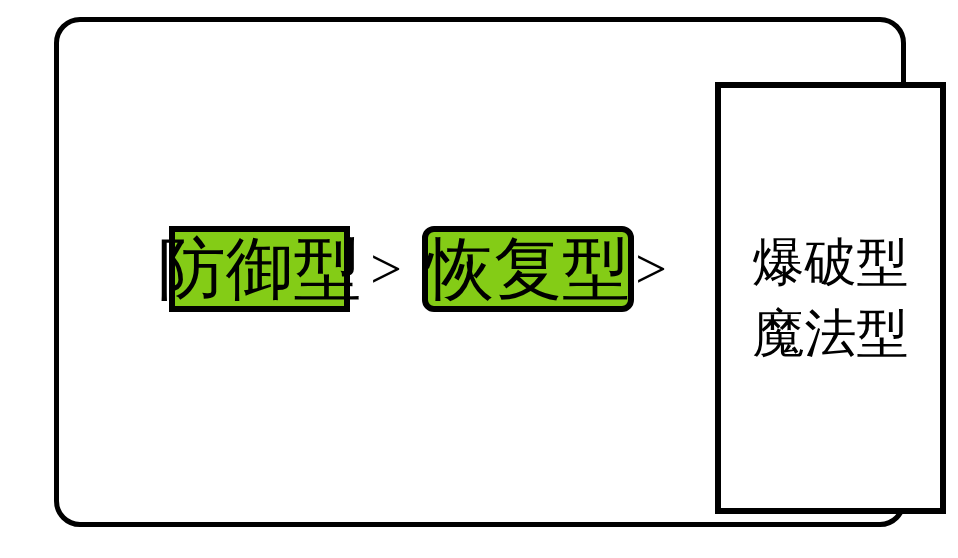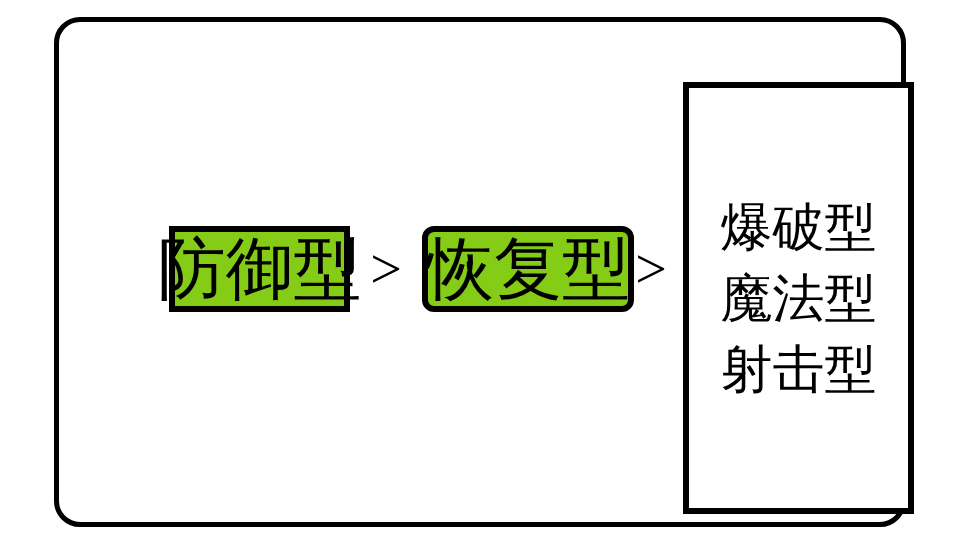--- a/index.html
+++ b/index.html
@@ -42,21 +42,21 @@
     display: flex;
     align-items: center;
     justify-content: center;
     font-size: 56px;
     line-height: 1;
   }
   .comparator-1 { left: 297px; }
   .comparator-2 { left: 562px; }
   .group-box {
     position: absolute;
-    left: 624px; top: 60px;
+    left: 656px; top: 60px;
     width: 231px; height: 432px;
     border: 6px solid #000000;
     box-sizing: border-box;
     display: flex;
     flex-direction: column;
     align-items: center;
     justify-content: center;
     background: #ffffff;
   }
   .group-item {
@@ -88,18 +88,17 @@
 
     <div class="node node-2">
       <span>恢复型</span>
     </div>
 
     <div class="comparator comparator-2">&gt;</div>
 
     <div class="group-box">
       <div class="group-item">爆破型</div>
       <div class="group-item">魔法型</div>
-      <div class="group-item">射击型</div>
     </div>
 
 
   </div>
 </div>
 
 </body></html>

